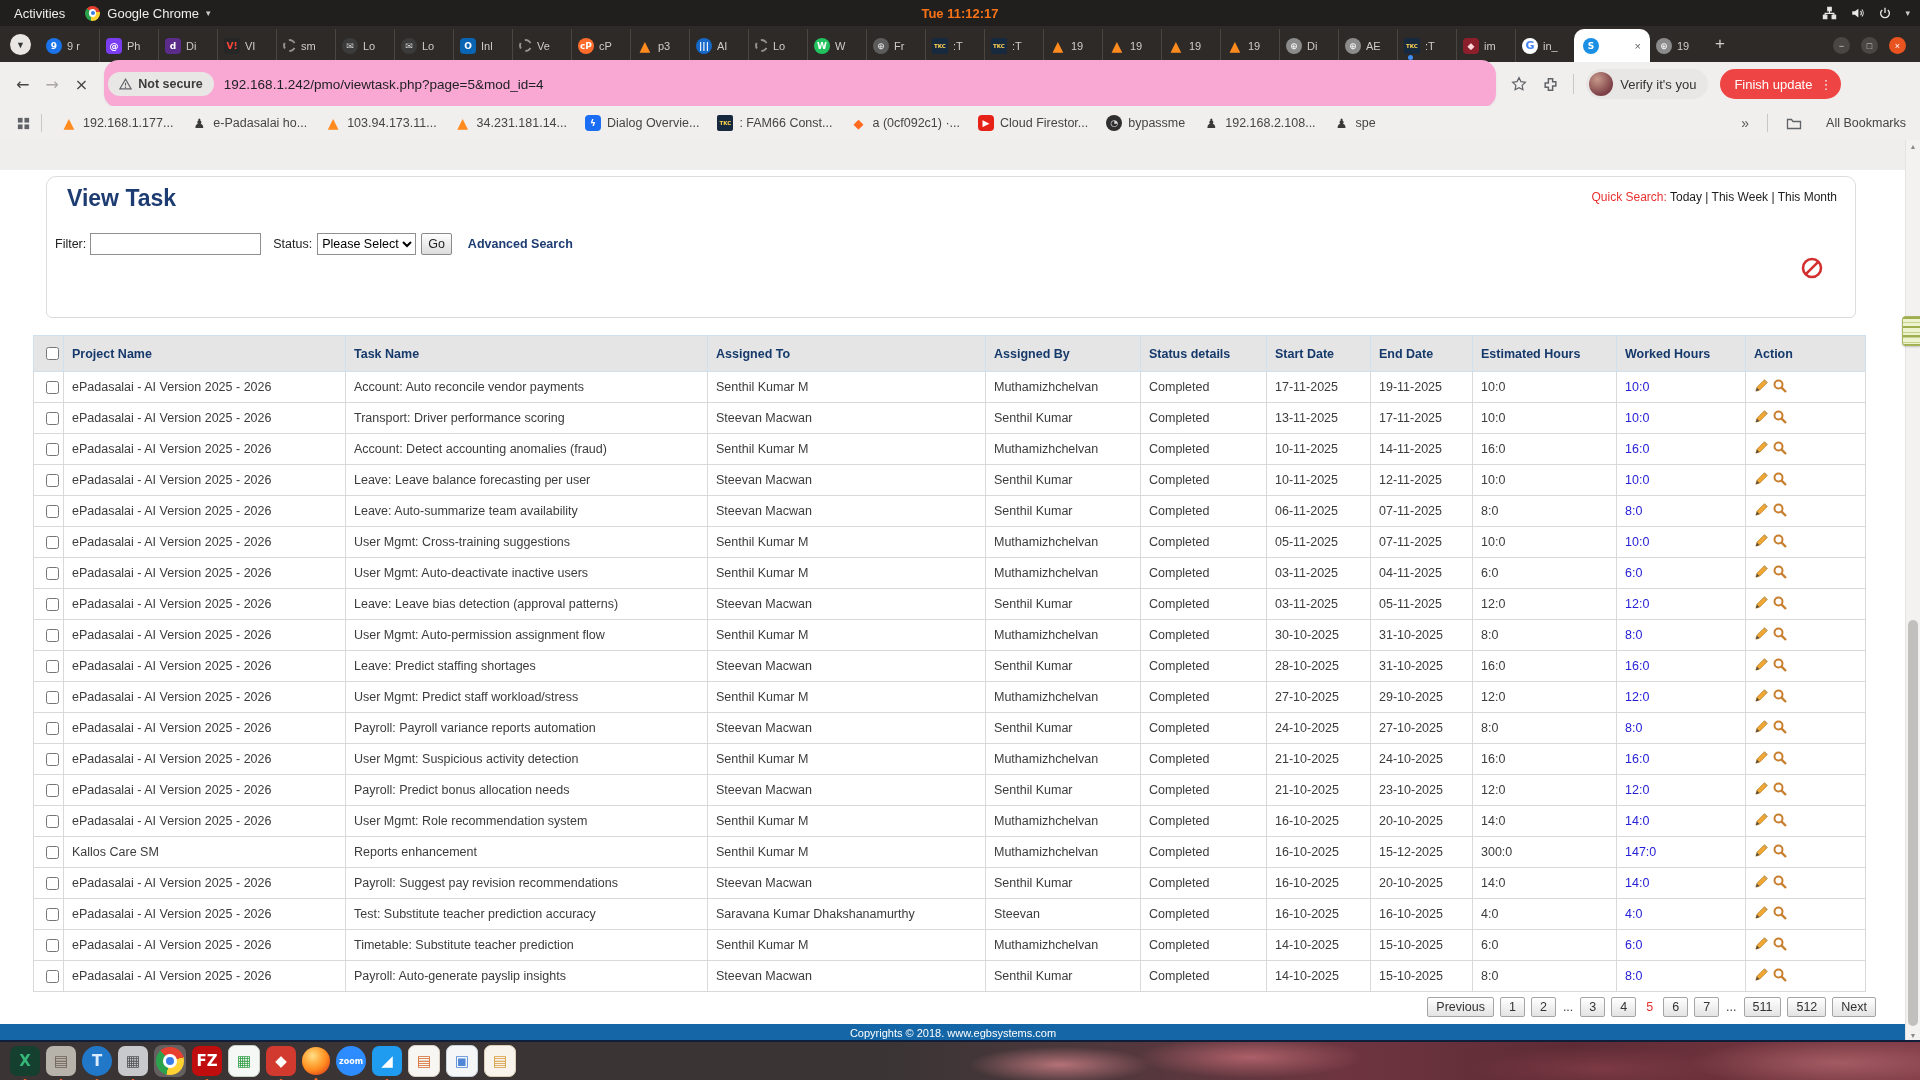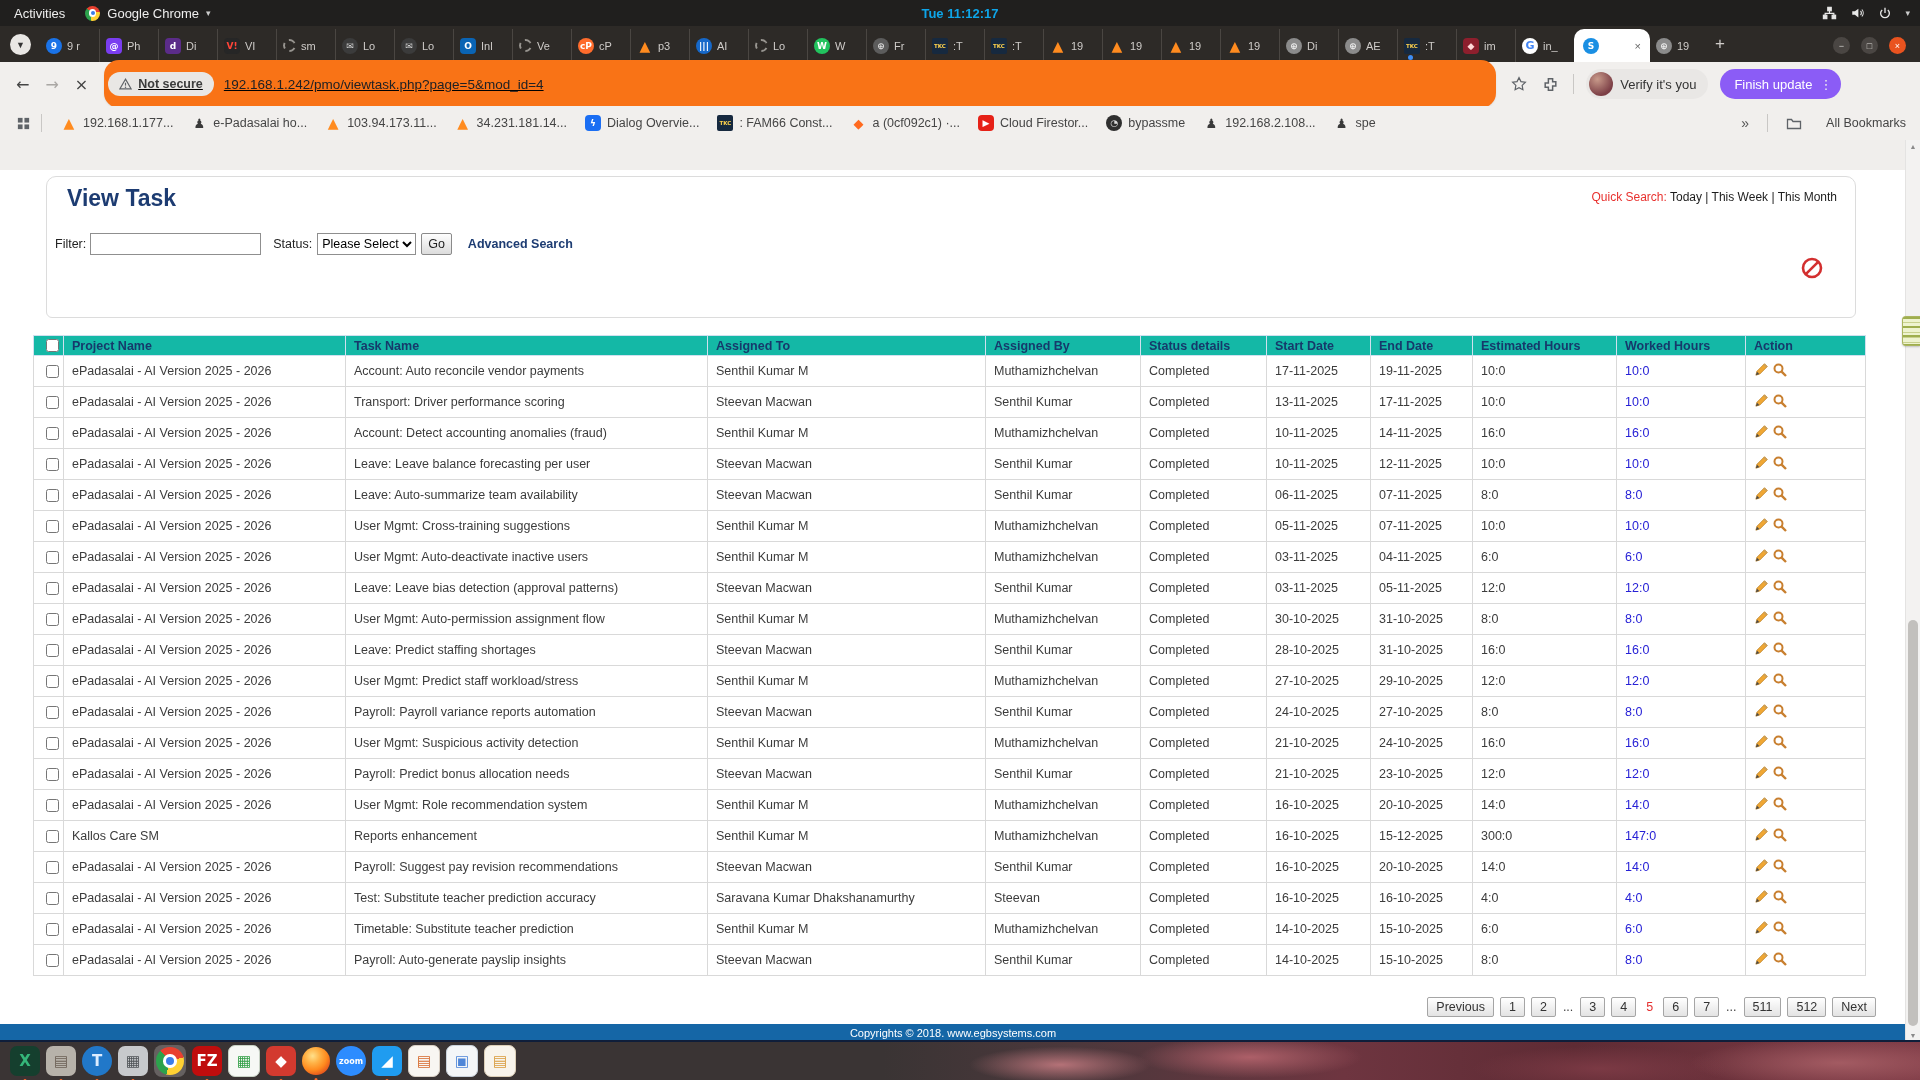--- a/index.html
+++ b/index.html
@@ -5,21 +5,21 @@
   html,body{margin:0;padding:0;background:#000;}
   body{width:1920px;height:1080px;overflow:hidden;font-family:"Liberation Sans",sans-serif;}
   .screen{position:relative;width:1920px;height:1080px;background:#fff;overflow:hidden;}
 
   
   .ubtop{position:absolute;top:0;left:0;right:0;height:26px;background:#201f1e;color:#eee;
          display:flex;align-items:center;font-size:13px;}
   .ubtop .left{display:flex;align-items:center;gap:20px;margin-left:14px;}
   .appmenu{display:flex;align-items:center;gap:7px;}
   .caret{font-size:9px;color:#ccc;}
-  .clock{position:absolute;left:50%;transform:translateX(-50%);font-weight:bold;color:#0ea5e9;}
+  .clock{position:absolute;left:50%;transform:translateX(-50%);font-weight:bold;color:#f97316;}
   .tray{position:absolute;right:10px;top:0;height:26px;display:flex;align-items:center;gap:13px;}
   .tray svg{display:block;}
 
   .cball{position:relative;border-radius:50%;
          background:conic-gradient(from -45deg,#e8402f 0 120deg,#ffd133 120deg 240deg,#2ca24c 240deg 360deg);}
   .cball::before{content:"";position:absolute;inset:26%;background:#fff;border-radius:50%;}
   .cball::after{content:"";position:absolute;inset:36%;background:#3b7de8;border-radius:50%;}
   .fball{border-radius:50%;background:radial-gradient(circle at 38% 32%,#ffe08a 0%,#ffb347 28%,#ff8a1e 55%,#e6551d 78%,#cf3d7e 100%);}
 
   
@@ -47,31 +47,31 @@
   .fav.pma{background:transparent;color:#ff8b1f;font-size:14px;}
   .fav.tkc{background:#16293f;color:#ffd34d;font-size:5.5px;border-radius:2px;}
   .fav.goog{background:#fff;color:#4285f4;border-radius:50%;font-size:11px;}
   .fav.plain{background:transparent;font-size:13px;}
 
   
   .toolbar{position:absolute;top:62px;left:0;right:0;height:44px;background:#f1efed;
            display:flex;align-items:center;}
   .navbtn{font-size:16px;color:#454545;margin-left:16px;font-family:"DejaVu Sans",sans-serif;}
   .navbtn.fwd{color:#aaa7a4;}
-  .omnibox{margin-left:16px;width:1392px;height:48px;background:#f97316;border-radius:15px;
-           display:flex;align-items:center;box-shadow:0 1px 2px rgba(0,0,0,.08);text-decoration:underline;}
+  .omnibox{margin-left:16px;width:1392px;height:48px;background:#f9a8d4;border-radius:15px;
+           display:flex;align-items:center;box-shadow:0 1px 2px rgba(0,0,0,.08);}
   .secchip{display:flex;align-items:center;gap:6px;background:#e9e7e5;border-radius:13px;height:24px;
            padding:0 11px;margin-left:4px;font-size:12.5px;color:#3c3c3c;font-weight:bold;}
   .url{margin-left:10px;font-size:13.5px;color:#202124;}
   .tbicon{margin-left:14px;display:flex;align-items:center;}
   .tbsep{width:1px;height:20px;background:#c9c7c5;margin-left:14px;}
   .profile{margin-left:12px;height:30px;border-radius:15px;background:#e9e7e5;display:flex;align-items:center;
            gap:7px;padding:0 12px 0 3px;font-size:13px;color:#333;}
   .avatar{width:24px;height:24px;border-radius:50%;background:radial-gradient(circle at 35% 30%,#c89a8a,#7c3f46 70%);}
-  .updatebtn{margin-left:12px;height:30px;border-radius:15px;background:#8b5cf6;color:#fff;display:flex;
+  .updatebtn{margin-left:12px;height:30px;border-radius:15px;background:#ef4444;color:#fff;display:flex;
              align-items:center;gap:7px;padding:0 9px 0 14px;font-size:13px;}
   .kebab{font-size:13px;color:#eee;font-family:"DejaVu Sans",sans-serif;}
 
   
   .bmbar{position:absolute;top:106px;left:0;right:0;height:34px;background:#f1efed;display:flex;
          align-items:center;font-size:12.5px;color:#454545;}
   .bmapps{margin-left:16px;display:flex;align-items:center;}
   .bmsep{width:1px;height:18px;background:#c9c7c5;margin:0 10px;}
   .bmitem{display:flex;align-items:center;gap:6px;padding:0 9px;white-space:nowrap;}
   .bmright{margin-left:auto;display:flex;align-items:center;margin-right:14px;gap:8px;}
@@ -89,21 +89,21 @@
   .filterrow input[type=text]{width:165px;height:18px;border:1px solid #8f8f8f;margin:0 12px 0 4px;font-size:12px;}
   .filterrow select{height:22px;border:1px solid #8f8f8f;background:#fff;font-size:12.5px;margin:0 5px 0 5px;}
   .gobtn{height:22px;border:1px solid #8a8a8a;background:linear-gradient(#fefefe,#dcdcdc);font-size:12.5px;
          padding:0 6px;border-radius:2px;color:#222;}
   .advsearch{margin-left:16px;font-weight:bold;color:#1d3c72;}
   .noentry{position:absolute;right:32px;top:80px;}
 
   
   table.tasks{position:absolute;left:33px;top:195px;width:1832px;border-collapse:collapse;table-layout:fixed;
               font-size:12.5px;color:#3c3c3c;background:#fff;}
-  table.tasks th{background:#14b8a6;color:#16396b;font-weight:bold;text-align:left;padding:0 8px;
+  table.tasks th{background:#e5e5e5;color:#16396b;font-weight:bold;text-align:left;padding:8px 8px;
                  border:1px solid #cfe0ef;font-size:12.5px;white-space:nowrap;overflow:hidden;}
   table.tasks td{border:1px solid #d9d9d9;padding:0 8px;height:30px;white-space:nowrap;overflow:hidden;}
   td.ck,th.ck{text-align:center;padding:0;}
   .whlink{color:#2721d6;}
   .actcell{display:flex;align-items:center;gap:3px;height:30px;}
 
   
   .pager{position:absolute;top:857px;right:44px;display:flex;gap:6px;align-items:center;font-size:12.5px;}
   .pbtn{border:1px solid #a5a5a5;background:linear-gradient(#ffffff,#e3e3e3);padding:2px 8px;color:#333;border-radius:2px;}
   .pcur{color:#e53030;padding:2px 4px;}

